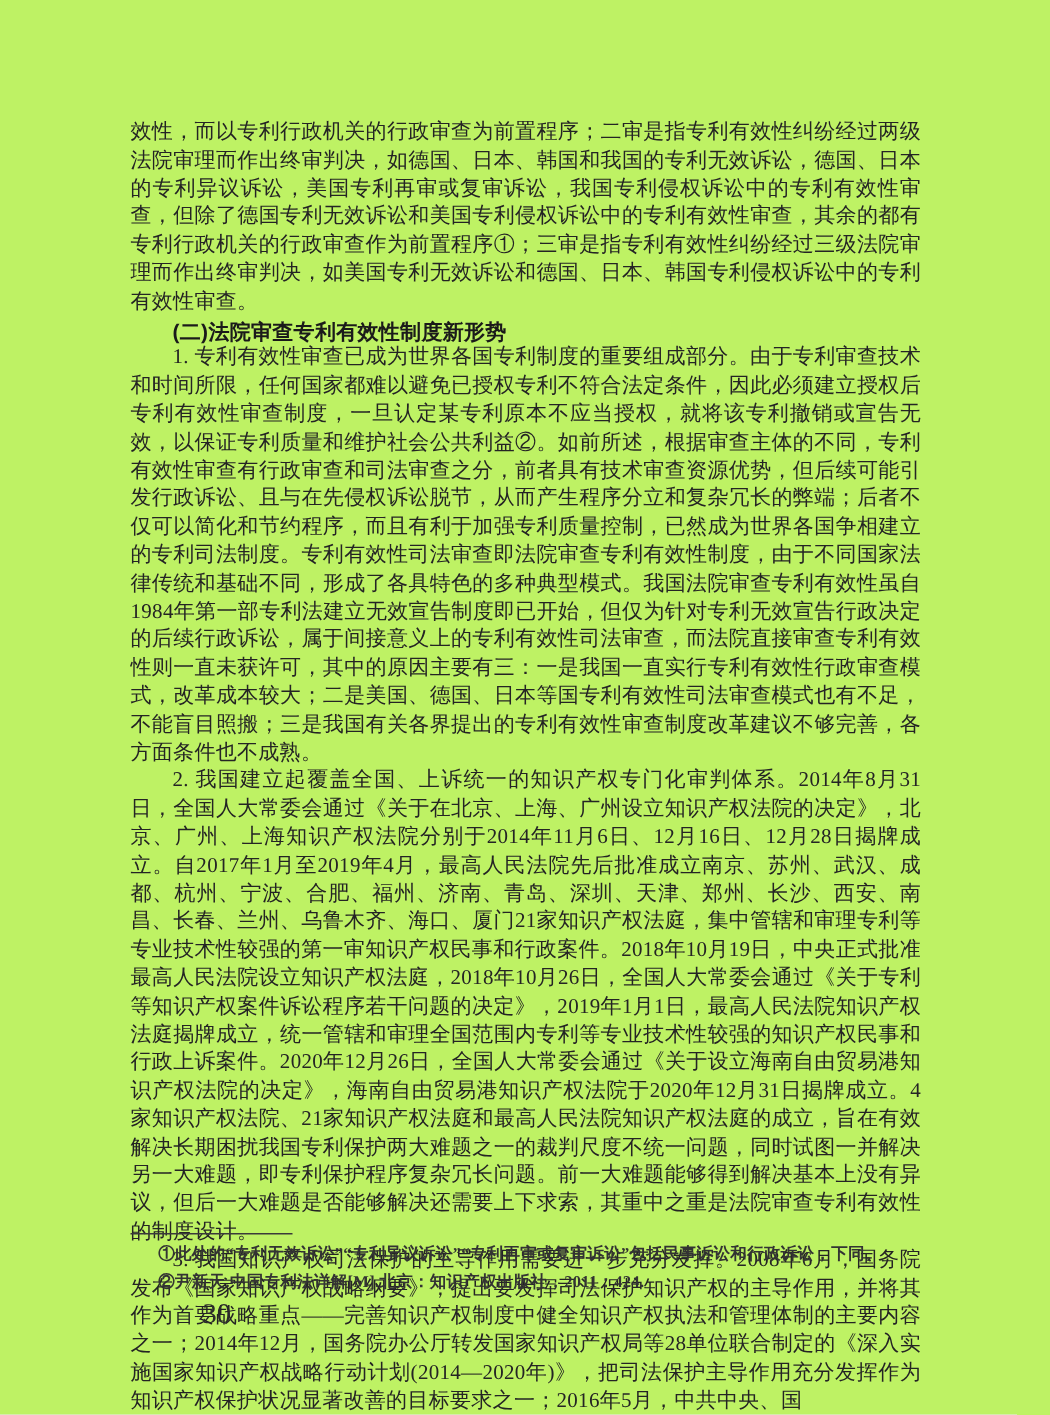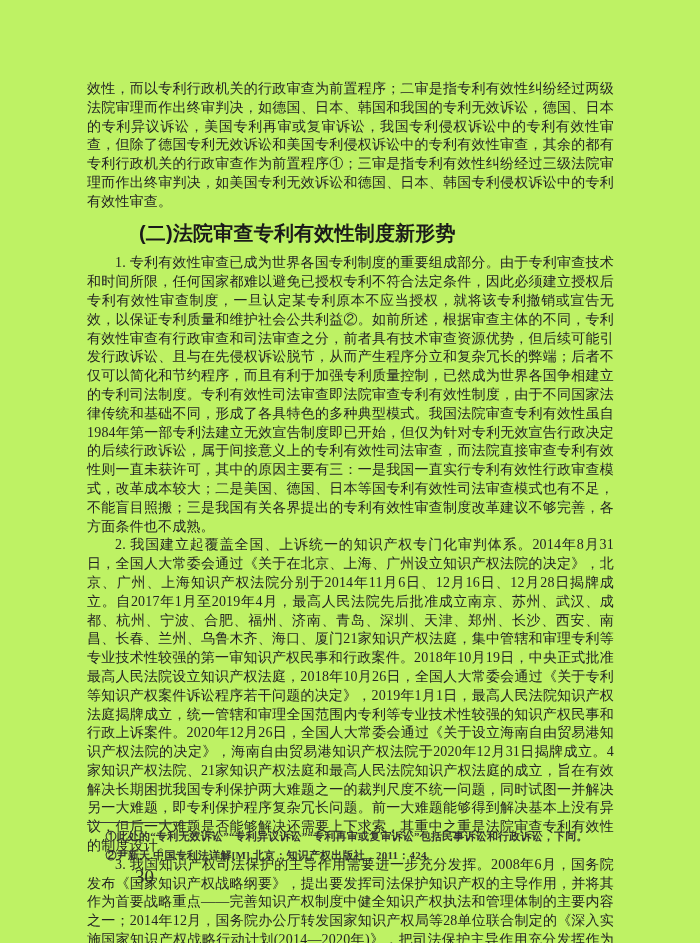--- a/index.html
+++ b/index.html
@@ -29,22 +29,22 @@
     line-height: 18.8px;
     text-align: justify;
     text-indent: 2em;
     letter-spacing: 0.2px;
     color: #242424;
   }
   .para.continuation {
     text-indent: 0;
   }
   .section-heading {
-    margin: 12px;
-    font-size: 20px;
+    margin: 0;
+    font-size: 14px;
     line-height: 18.8px;
     text-indent: 2em;
     font-family: "Liberation Sans", "DejaVu Sans", sans-serif;
     font-weight: bold;
     color: #1a1a1a;
     letter-spacing: 0.2px;
   }
   .footnotes {
     position: absolute;
     left: 87px;

